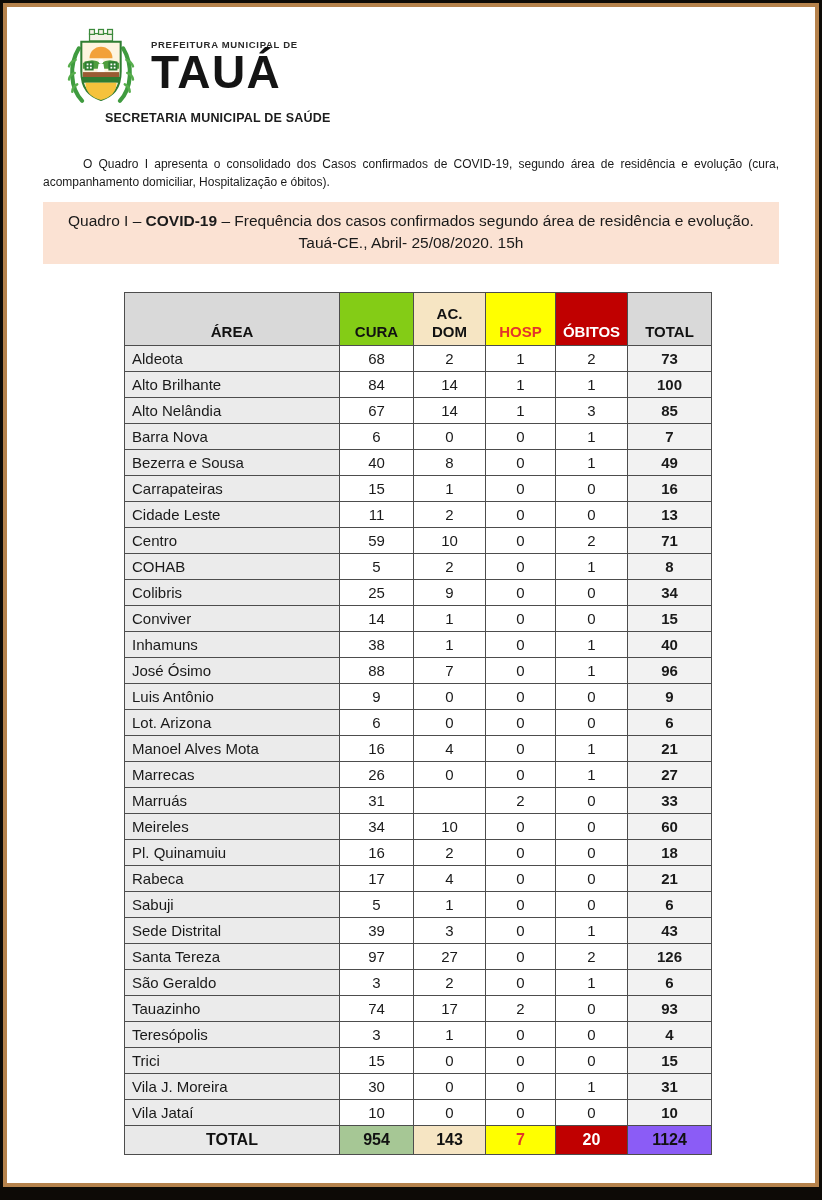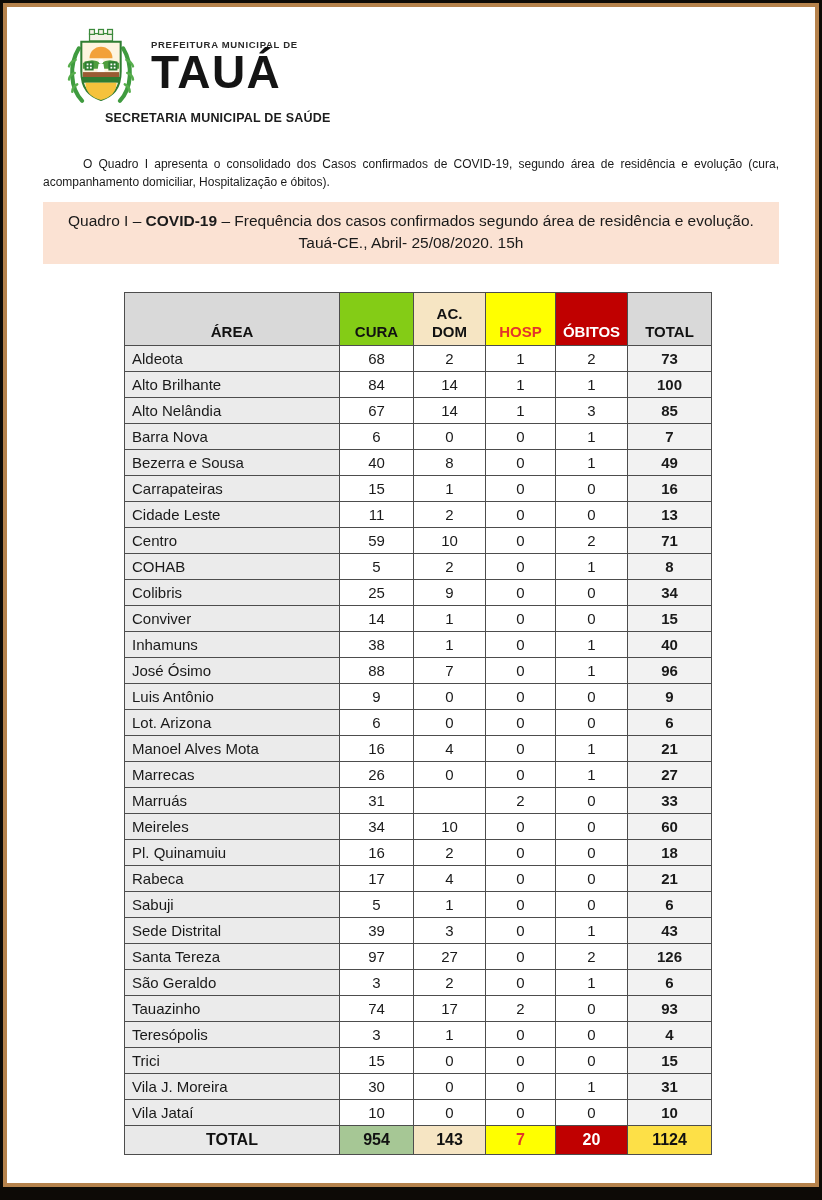--- a/index.html
+++ b/index.html
@@ -78,21 +78,21 @@
   tbody td { height:23px; font-size:15px; color:#1a1a1a; }
   td.c-area  { background:#ebebeb; text-align:left; padding:0 4px 0 7px; }
   td.c-num   { background:#ffffff; text-align:center; }
   td.c-total { background:#f2f2f2; text-align:center; font-weight:700; }
   tfoot td { height:26px; font-size:16px; font-weight:700; text-align:center; }
   td.t-label  { background:#e9e9e9; color:#111; }
   td.t-cura   { background:#a6c795; color:#111;margin-top:26px; }
   td.t-acdom  { background:#f6e5c3; color:#111; }
   td.t-hosp   { background:#ffff00; color:#e2352b; }
   td.t-obitos { background:#c00000; color:#ffffff; }
-  td.t-total  { background:#fde047; color:#111; }
+  td.t-total  { background:#8b5cf6; color:#111; }
 </style>
 </head>
 <body>
 
 <div class="frame">
   <div class="page">
 
     <div class="hdr">
       <div class="logo-row">
         <svg class="crest" viewBox="0 0 90 100">

